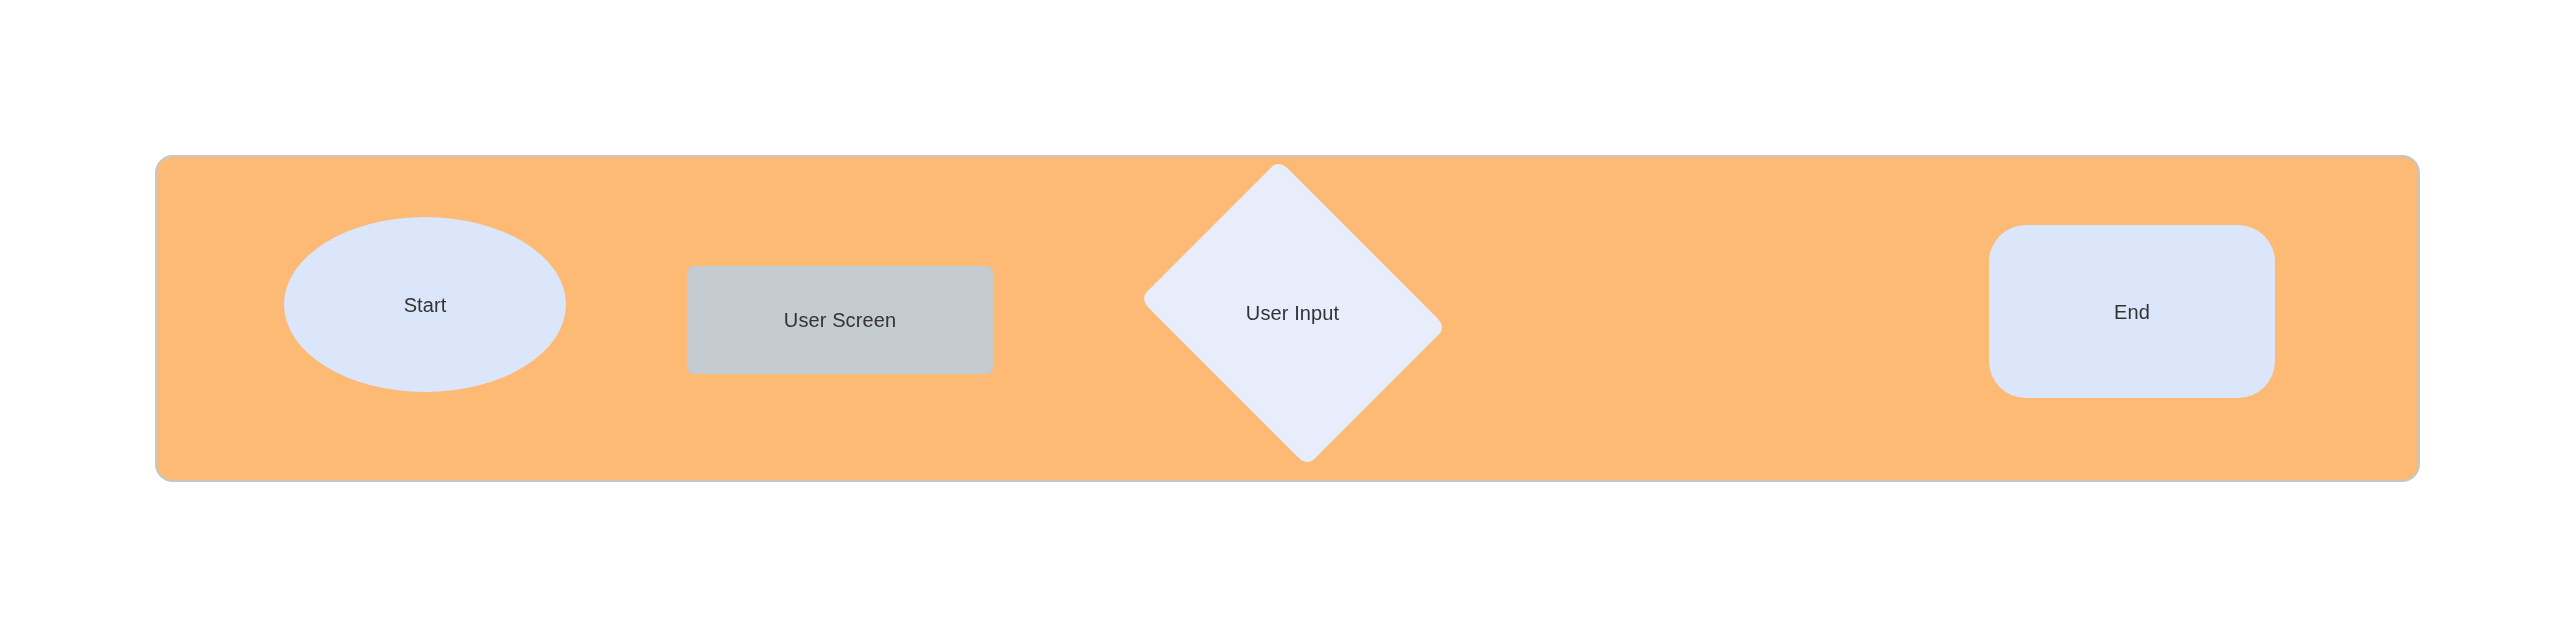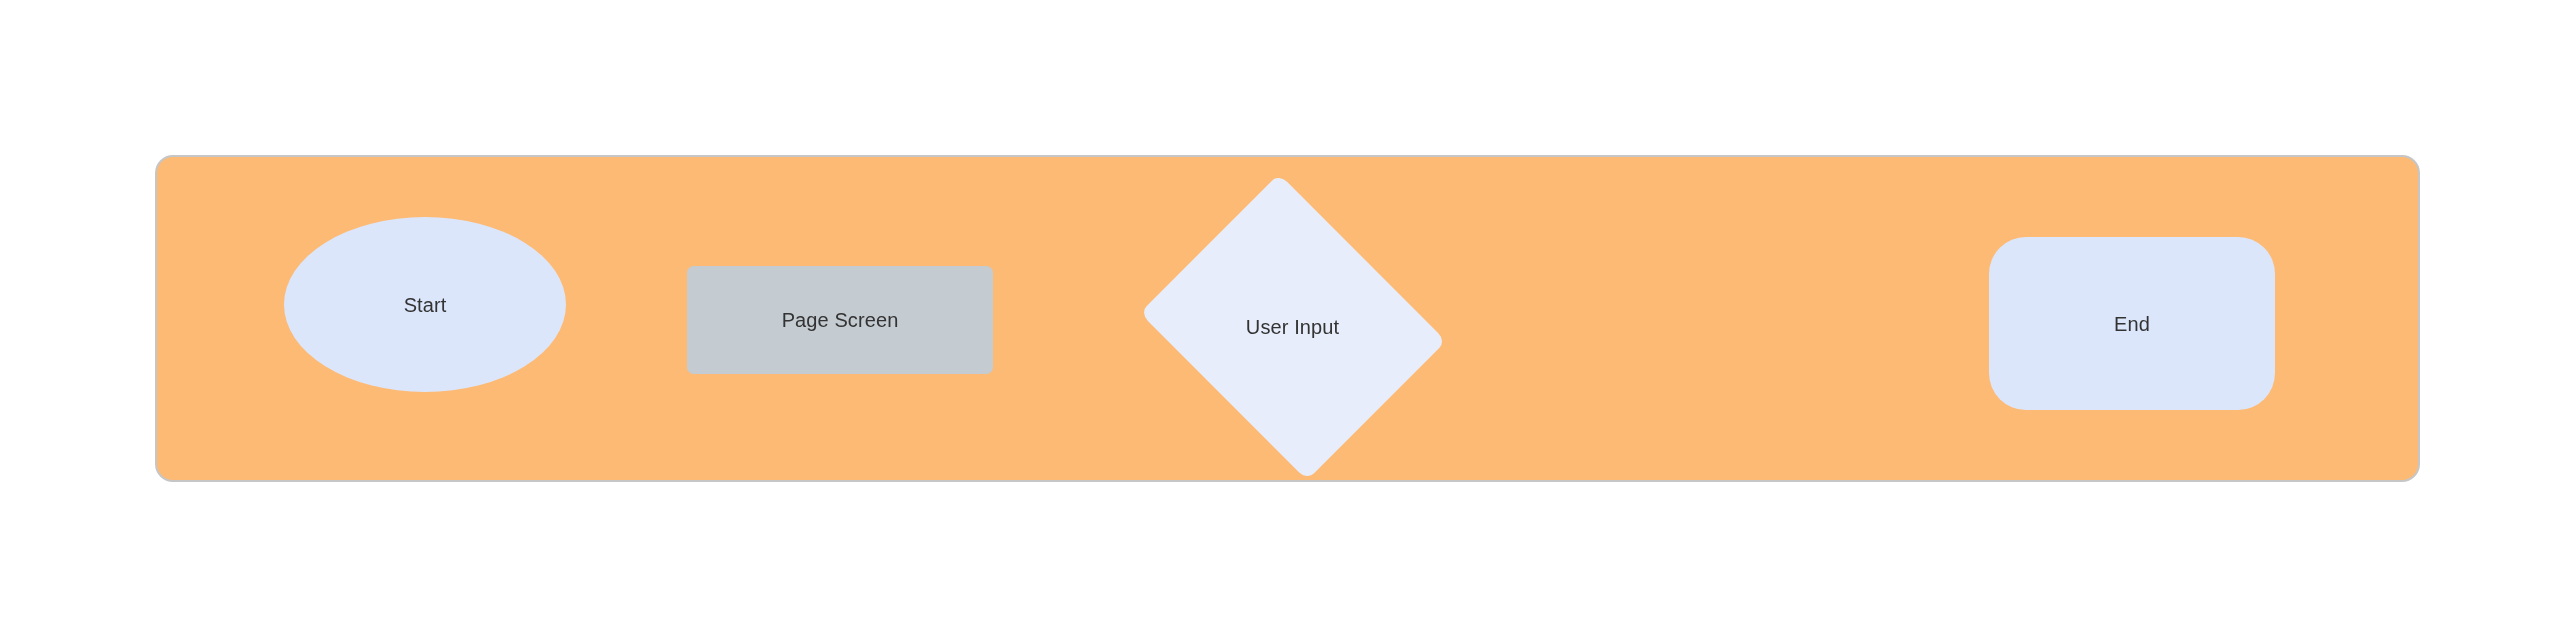--- a/index.html
+++ b/index.html
@@ -72,21 +72,21 @@
   #node-page-screen .shape {
     position: absolute;
     inset: 0;
     background: #c4cbd1;
     border-radius: 6.6px;
   }
 
   
   #node-user-input {
     left: 968px;  
-    top: 31px;     
+    top: 17px;     
     width: 335px;
     height: 278px;
   }
   #node-user-input .shape {
     position: absolute;
     left: 50%;
     top: 50%;
     width: 198px;
     height: 198px;
     margin-left: -99px;
@@ -111,21 +111,21 @@
     height: 183px;
     background: #e4e4e4;
     border-radius: 8.4px;
     transform: skewX(-21deg);
   }
   #node-decision .node-label { margin-left: 3.6px; }
 
   
   #node-end {
     left: 1832px;  
-    top: 80px;    
+    top: 68px;    
     width: 286px;
     height: 173px;
   }
   #node-end .shape {
     position: absolute;
     inset: 0;
     background: #dce6fb;
     border-radius: 37px;
   }
 </style>
@@ -134,21 +134,21 @@
 
 <div id="flow-container" style="border-color: rgb(198, 198, 198); background: #fdba74; border-radius: 18px;">
 
   <div class="node" id="node-start">
     <span class="shape" style="background: rgb(220, 230, 251);"></span>
     <span class="node-label" style="color: rgb(51, 51, 51);">Start</span>
   </div>
 
   <div class="node" id="node-page-screen">
     <span class="shape" style="background: rgb(196, 203, 209);"></span>
-    <span class="node-label" style="color: rgb(51, 51, 51);">Page Screen</span>
+    <span class="node-label" style="color: rgb(51, 51, 51);">User Screen</span>
   </div>
 
   <div class="node" id="node-user-input">
     <span class="shape" style="background: rgb(231, 237, 250);"></span>
     <span class="node-label" style="color: rgb(51, 51, 51);">User Input</span>
   </div>
 
 
   <div class="node" id="node-end">
     <span class="shape" style="background: rgb(220, 230, 251);"></span>

